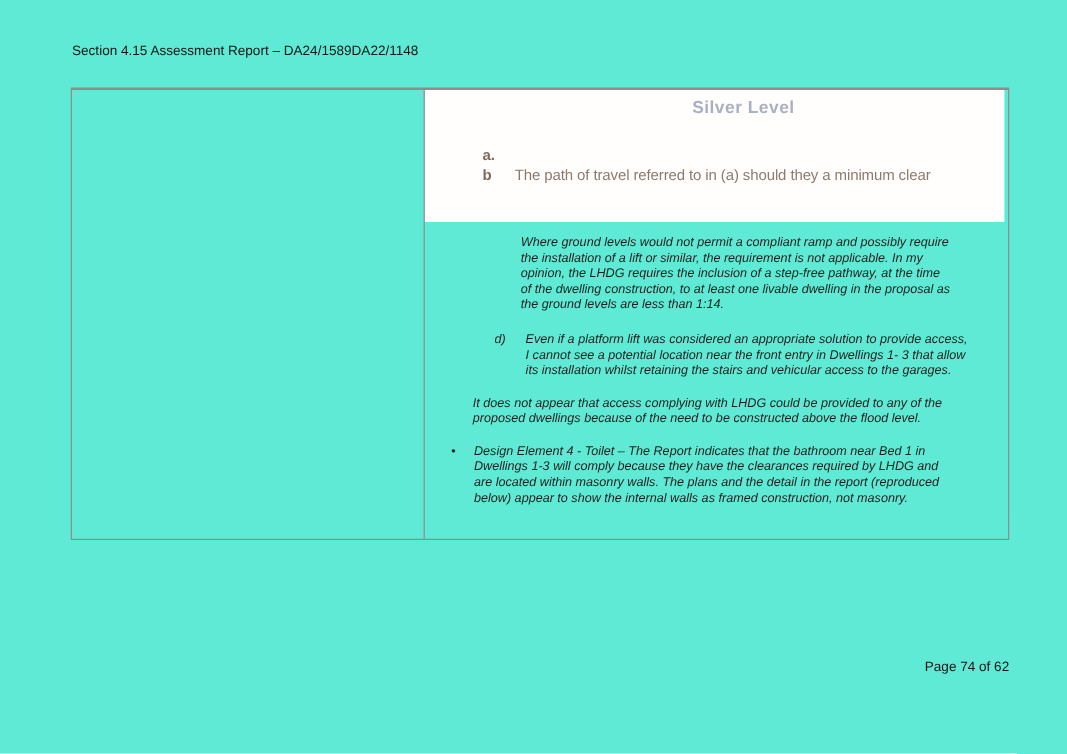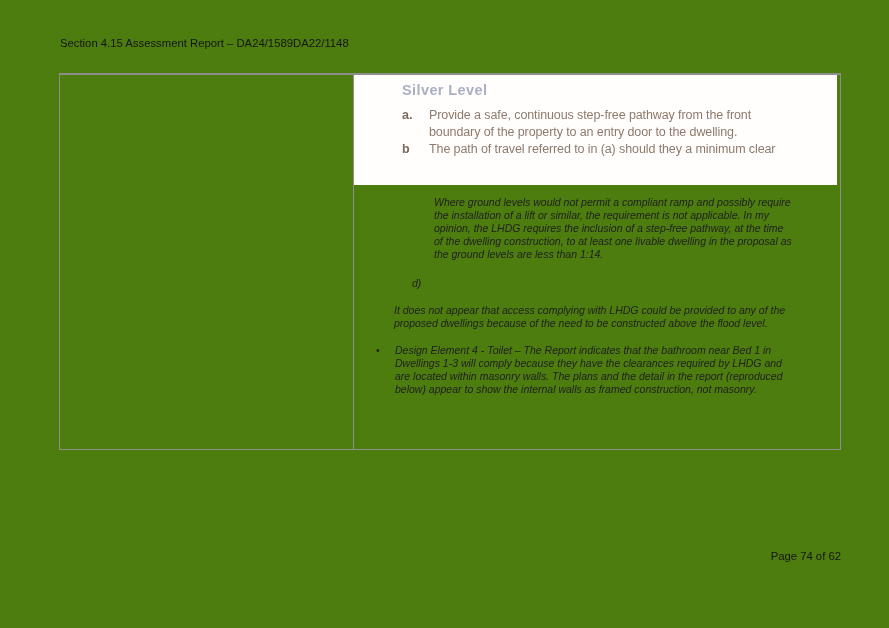--- a/index.html
+++ b/index.html
@@ -4,21 +4,21 @@
 <style>
   * { margin: 0; padding: 0; box-sizing: border-box; }
   html, body { background: #ffffff; }
   body {
     width: 889px; height: 628px;
     font-family: "Liberation Sans", sans-serif;
     color: #1f1f1f;
     position: relative;
     overflow: hidden;
   }
-  .page { position: absolute; inset: 0; background: #4d7c0f; }
+  .page { position: absolute; inset: 0; background: #5eead4; }
 
   .doc-header {
     position: absolute; left: 60px; top: 36px;
     font-size: 11.3px; line-height: 14px; color: #161616;
     white-space: pre;
   }
 
   .doc-table {
     position: absolute; left: 59px; top: 73px;
     width: 782px; height: 377px;
@@ -38,21 +38,21 @@
 
   
   .excerpt {
     height: 110px; overflow: hidden;
     padding: 7px 0 0 48px;
     filter: blur(0.35px);
     background: #fffefd;
   }
   .excerpt-heading {
     font-size: 14.5px; font-weight: bold; letter-spacing: 0.4px;
-    color: #a8b0c2; line-height: 16px; margin-bottom: 9px;
+    color: #a8b0c2; line-height: 16px; margin-bottom: 23px; text-align: center;
   }
   .excerpt-row { display: flex; }
   .excerpt-marker {
     flex: 0 0 27px;
     font-size: 12.5px; font-weight: bold; line-height: 17px;
     color: #7e6a5b;
   }
   .excerpt-text {
     font-size: 12.5px; line-height: 17px; letter-spacing: -0.1px;
     color: #8e7a6c; white-space: pre;
@@ -86,39 +86,40 @@
 
     <div class="cell-left"></div>
 
     <div class="cell-right">
 
       <div class="excerpt">
         <div class="excerpt-heading">Silver Level</div>
         <div class="excerpt-row">
           <div class="excerpt-marker">a.</div>
           <div>
-            <div class="excerpt-text">Provide a safe, continuous step-free pathway from the front
-boundary of the property to an entry door to the dwelling.</div>
           </div>
         </div>
         <div class="excerpt-row">
           <div class="excerpt-marker">b</div>
           <div class="excerpt-text">The path of travel referred to in (a) should they a minimum clear</div>
         </div>
       </div>
 
       <div class="comments">
         <div class="para para-ramp">Where ground levels would not permit a compliant ramp and possibly require
 the installation of a lift or similar, the requirement is not applicable. In my
 opinion, the LHDG requires the inclusion of a step-free pathway, at the time
 of the dwelling construction, to at least one livable dwelling in the proposal as
 the ground levels are less than 1:14.</div>
 
         <div class="item-d">
           <div class="item-d-marker">d)</div>
+          <div class="para">Even if a platform lift was considered an appropriate solution to provide access,
+I cannot see a potential location near the front entry in Dwellings 1- 3 that allow
+its installation whilst retaining the stairs and vehicular access to the garages.</div>
         </div>
 
         <div class="para para-flood">It does not appear that access complying with LHDG could be provided to any of the
 proposed dwellings because of the need to be constructed above the flood level.</div>
 
         <div class="bullet-item">
           <div class="bullet-marker">•</div>
           <div class="para">Design Element 4 - Toilet – The Report indicates that the bathroom near Bed 1 in
 Dwellings 1-3 will comply because they have the clearances required by LHDG and
 are located within masonry walls. The plans and the detail in the report (reproduced

